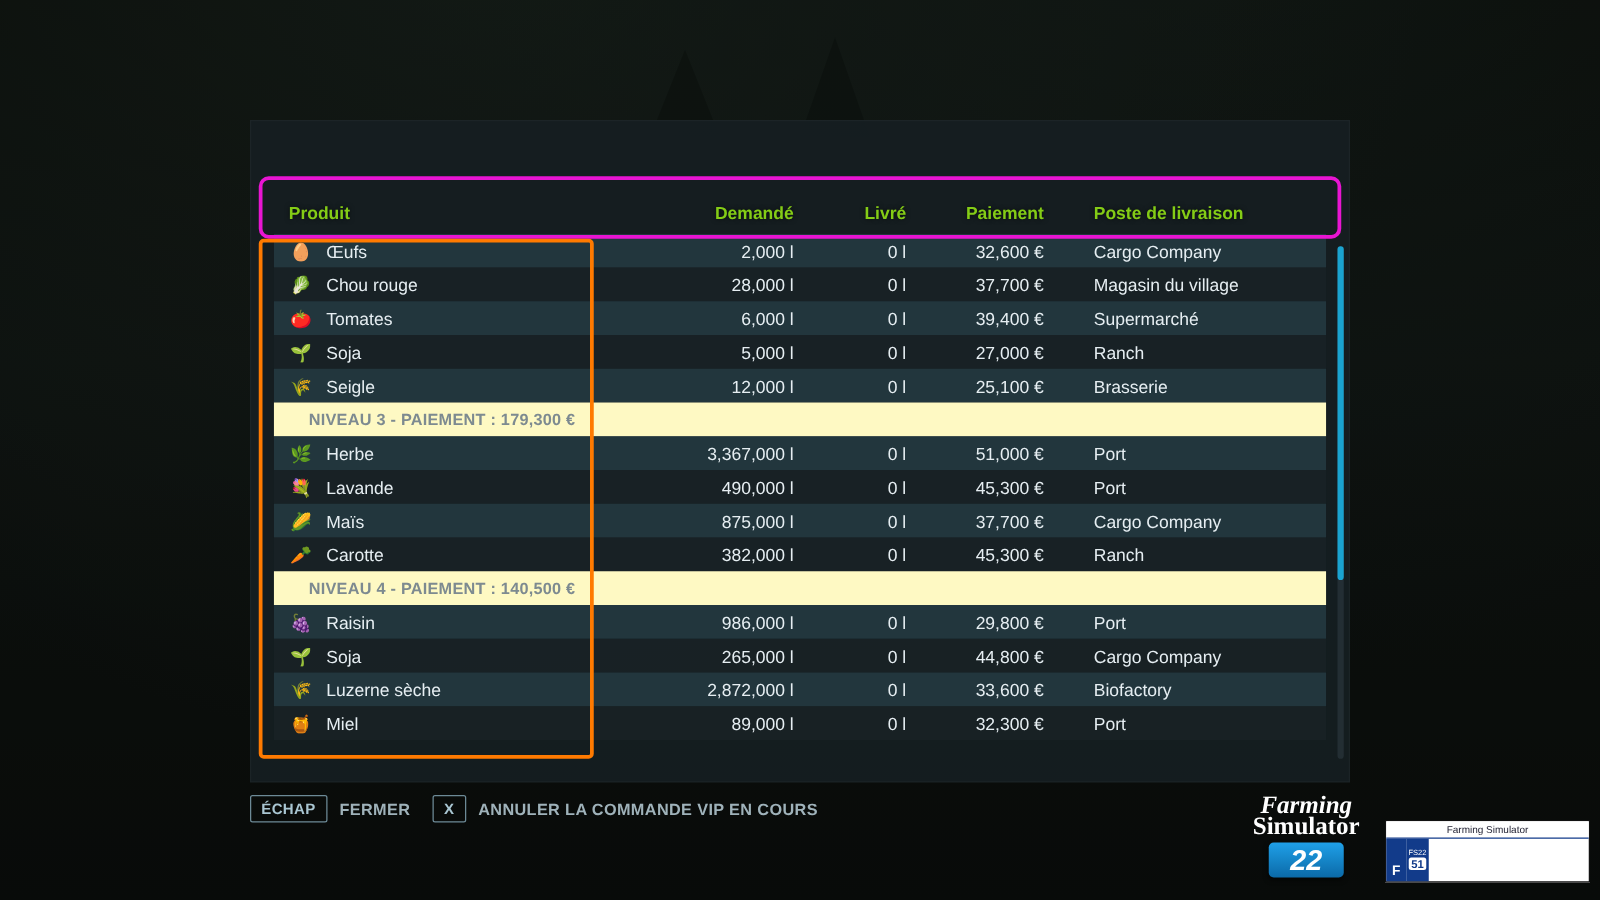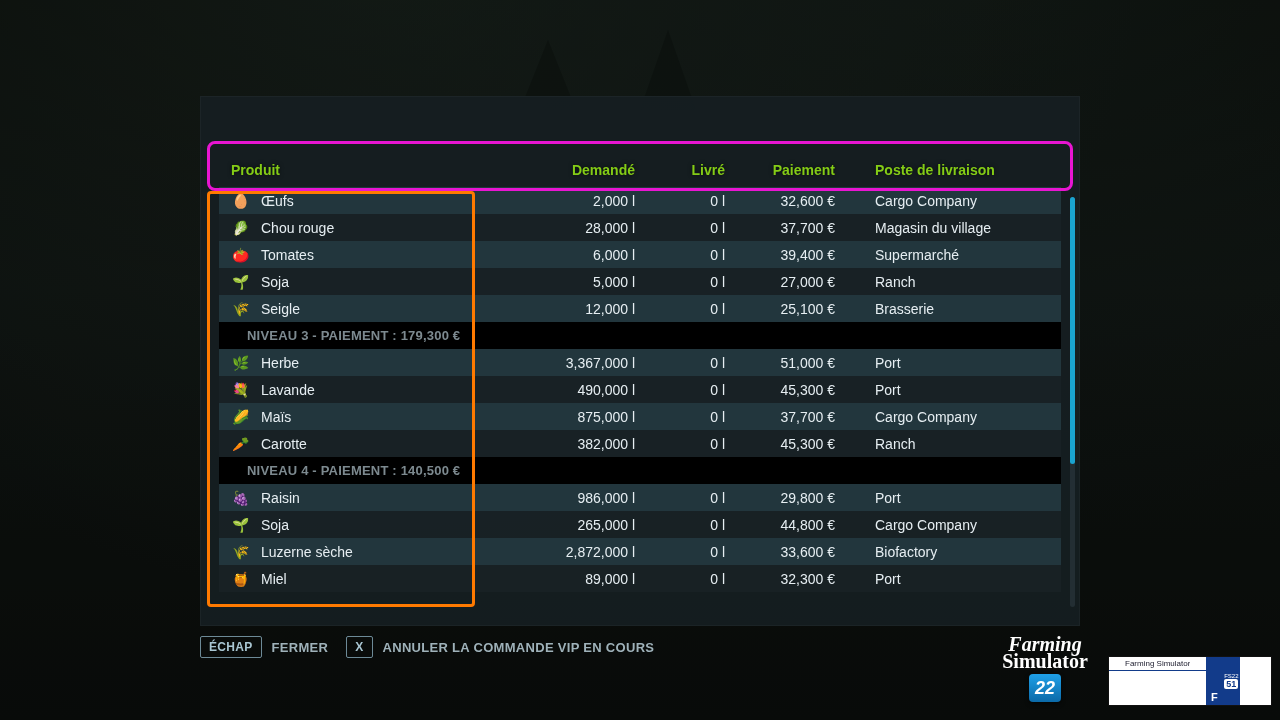--- a/index.html
+++ b/index.html
@@ -85,21 +85,21 @@
     color:#e6eef2; font-size:14px;
   }
   .row.alt{ background: rgba(46,74,86,0.55); }
   .row.base{ background: rgba(28,38,42,0.5); }
   .row .icon{ width:20px; height:20px; margin-right:10px; display:inline-flex; align-items:center; justify-content:center; font-size:14px;}
   .row .name{ display:inline-block; }
   .row .col-prod{ display:flex; align-items:center;}
 
   .section{
     display:flex; align-items:center; height:27px;
-    background:#000000;
+    background:#fef9c3;
     color:#7d8a90; font-weight:700; font-size:13px;
     padding-left:28px; letter-spacing:.2px;
   }
 
   .scroll-ind{
     position:absolute; right:4px; top:100px; bottom:18px; width:5px;
     background: rgba(80,100,110,.25);
     border-radius:3px;
   }
   .scroll-thumb{
@@ -121,31 +121,31 @@
   .btn-group{ display:flex; align-items:center; gap:10px; cursor:pointer;}
 
   
   .logo{
     position:absolute; right:180px; bottom:18px; width:110px;
     text-align:center; color:#fff;
   }
   .logo .line1{ font-family: Georgia, serif; font-style:italic; font-weight:700; font-size:20px; line-height:.85;}
   .logo .line2{ font-family: Georgia, serif; font-weight:700; font-size:20px; line-height:.85;}
   .logo .badge{
-    margin:4px auto 0; width:32px; height:28px;
+    margin:4px auto 0; width:60px; height:28px;
     background:linear-gradient(#1fa0e8,#0b6aa8);
     border-radius:4px; display:flex; align-items:center; justify-content:center;
-    font-weight:800; font-size:18px; color:#fff; font-style:italic;
+    font-weight:800; font-size:23px; color:#fff; font-style:italic;
     box-shadow:0 2px 4px rgba(0,0,0,.6);
   }
 
   .plate{
     position:absolute; right:8px; bottom:14px;
     width:164px; height:50px; background:#fff; border:1px solid #111;
-    display:flex; flex-direction:row;
+    display:flex; flex-direction:column;
     font-family: Arial, sans-serif;
     justify-content: flex-end;
   }
   .plate-top{
     height:14px; background:#fff; display:flex; align-items:center; justify-content:space-between;
     padding:0 4px; font-size:8px; color:#223; border-bottom:1px solid #123b8a;
   }
   .plate-top .flag{ width:12px;height:10px; background:linear-gradient(#fff,#fff); position:relative;}
   .plate-main{ flex:1; display:flex; align-items:stretch;}
   .plate-blue{ width:16px; background:#123b8a; color:#fff; display:flex; align-items:flex-end; justify-content:center; font-size:11px; font-weight:700; padding-bottom:2px;}

